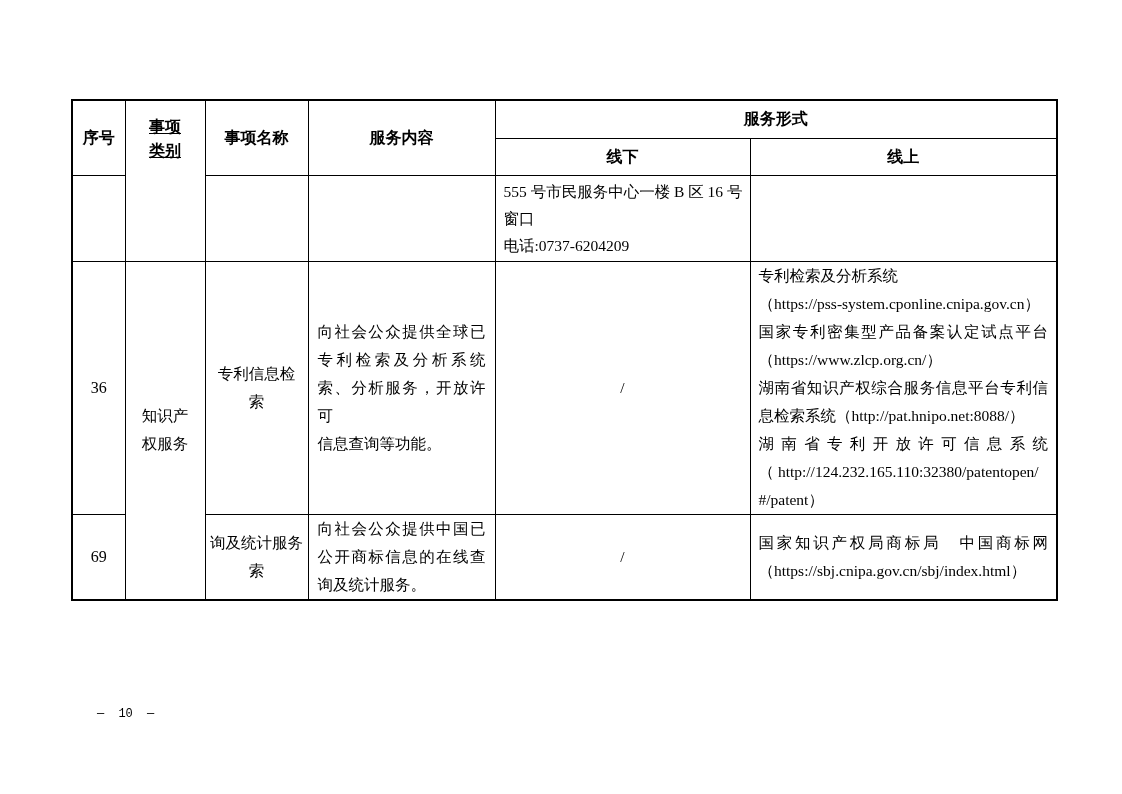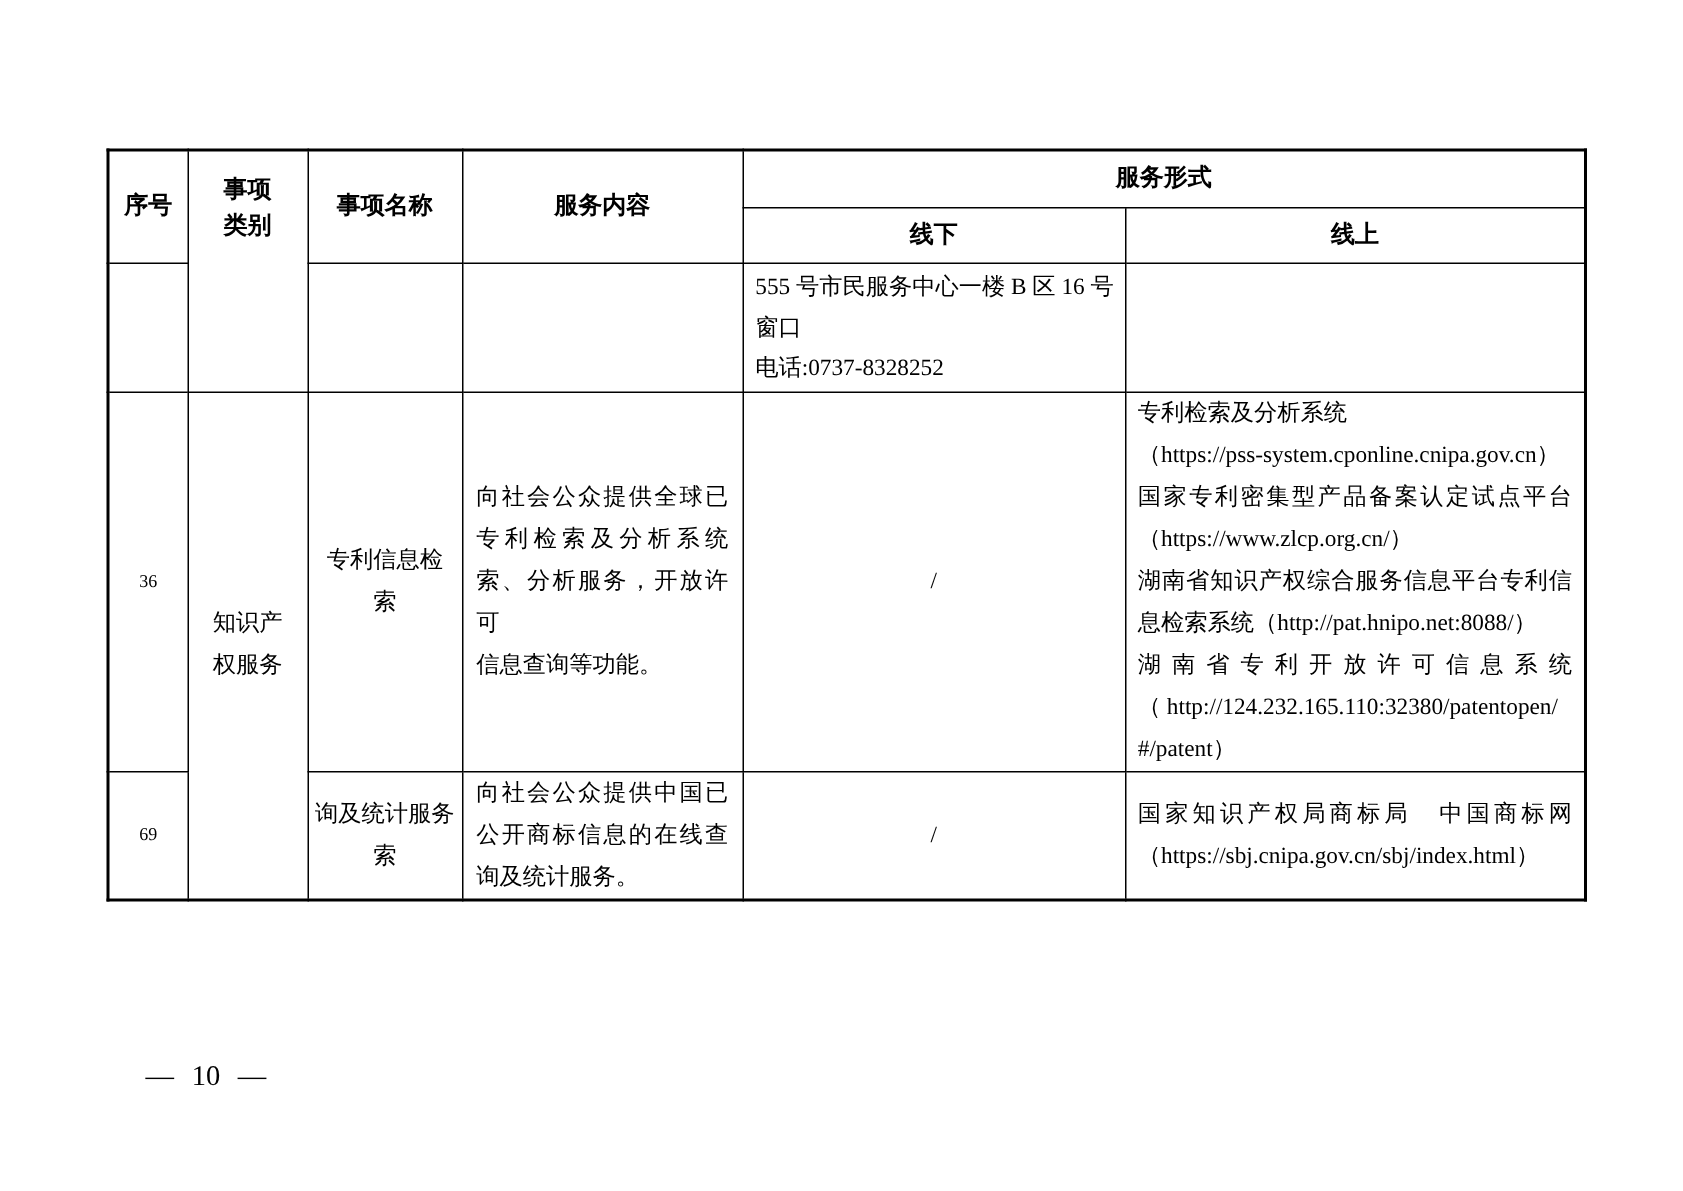--- a/index.html
+++ b/index.html
@@ -36,52 +36,54 @@
   .doc-table th {
     font-family: "Liberation Sans", "DejaVu Sans", sans-serif;
     font-weight: bold;
     font-size: 16px;
     text-align: center;
     line-height: 24px;
   }
   th.cat-head {
     vertical-align: top;
     padding-top: 14px;
+    text-decoration: underline;
   }
   .ln {
     font-size: 15.5px;
     line-height: 28px;
     white-space: nowrap;
   }
   .ln.stretch {
     white-space: normal;
     text-align: justify;
     text-align-last: justify;
     font-family: Liberation Serif, serif;
   }
   .ln.tight { line-height: 27px; }
   td.txt { padding: 0 8px; text-align: left; }
   td.content-cell { padding: 0 9px; }
   td.center-cell { text-align: center; }
   td.center-cell .ln { }
   .num {
-    font-size: 12px;
+    font-size: 16px;
     text-align: center;
   }
   .slash {
     font-size: 15.5px;
     text-align: center;
   }
   .page-number {
     position: absolute;
     left: 97px;
     top: 707px;
-    font-size: 19px;
+    font-size: 12px;
     word-spacing: 7px;
     white-space: nowrap;
+    font-family: Liberation Mono, monospace;
   }
 </style>
 </head>
 <body>
 
 <div class="page">
 
   <table class="doc-table">
     <colgroup>
       <col style="width:53px">
@@ -109,21 +111,21 @@
       <th>线上</th>
     </tr>
 
     <tr style="height:86px">
       <td></td>
       <td></td>
       <td></td>
       <td class="txt">
         <div class="ln tight">555 号市民服务中心一楼 B 区 16 号</div>
         <div class="ln tight">窗口</div>
-        <div class="ln tight">电话:0737-8328252</div>
+        <div class="ln tight">电话:0737-6204209</div>
       </td>
       <td></td>
     </tr>
 
     <tr style="height:253px">
       <td class="num">36</td>
       <td rowspan="2" class="center-cell">
         <div class="ln">知识产</div>
         <div class="ln">权服务</div>
       </td>

